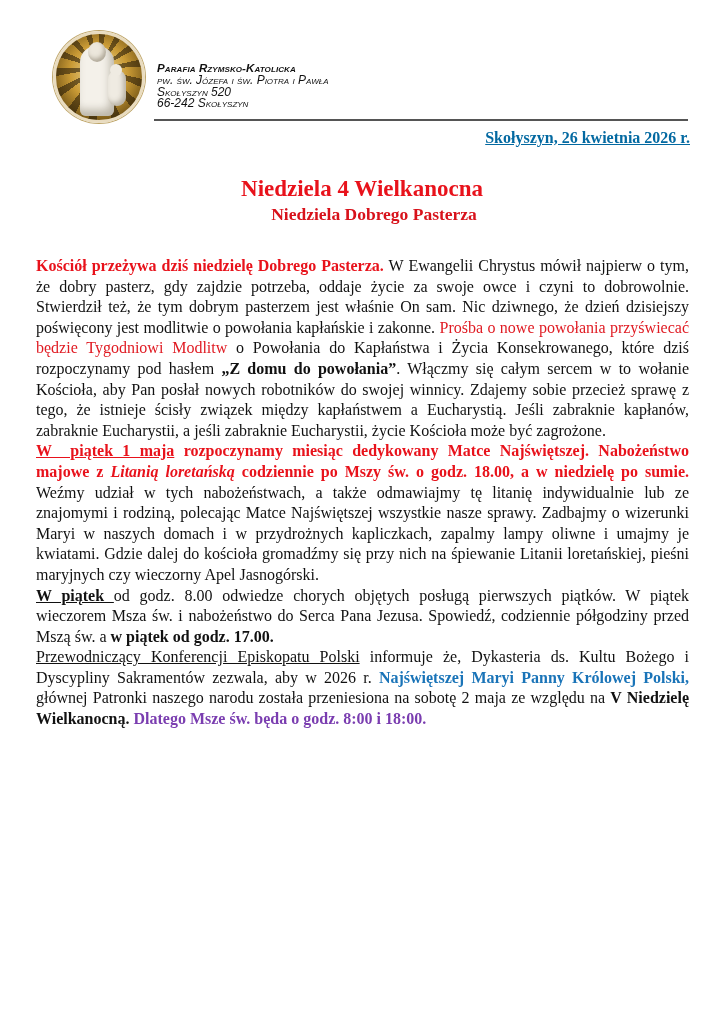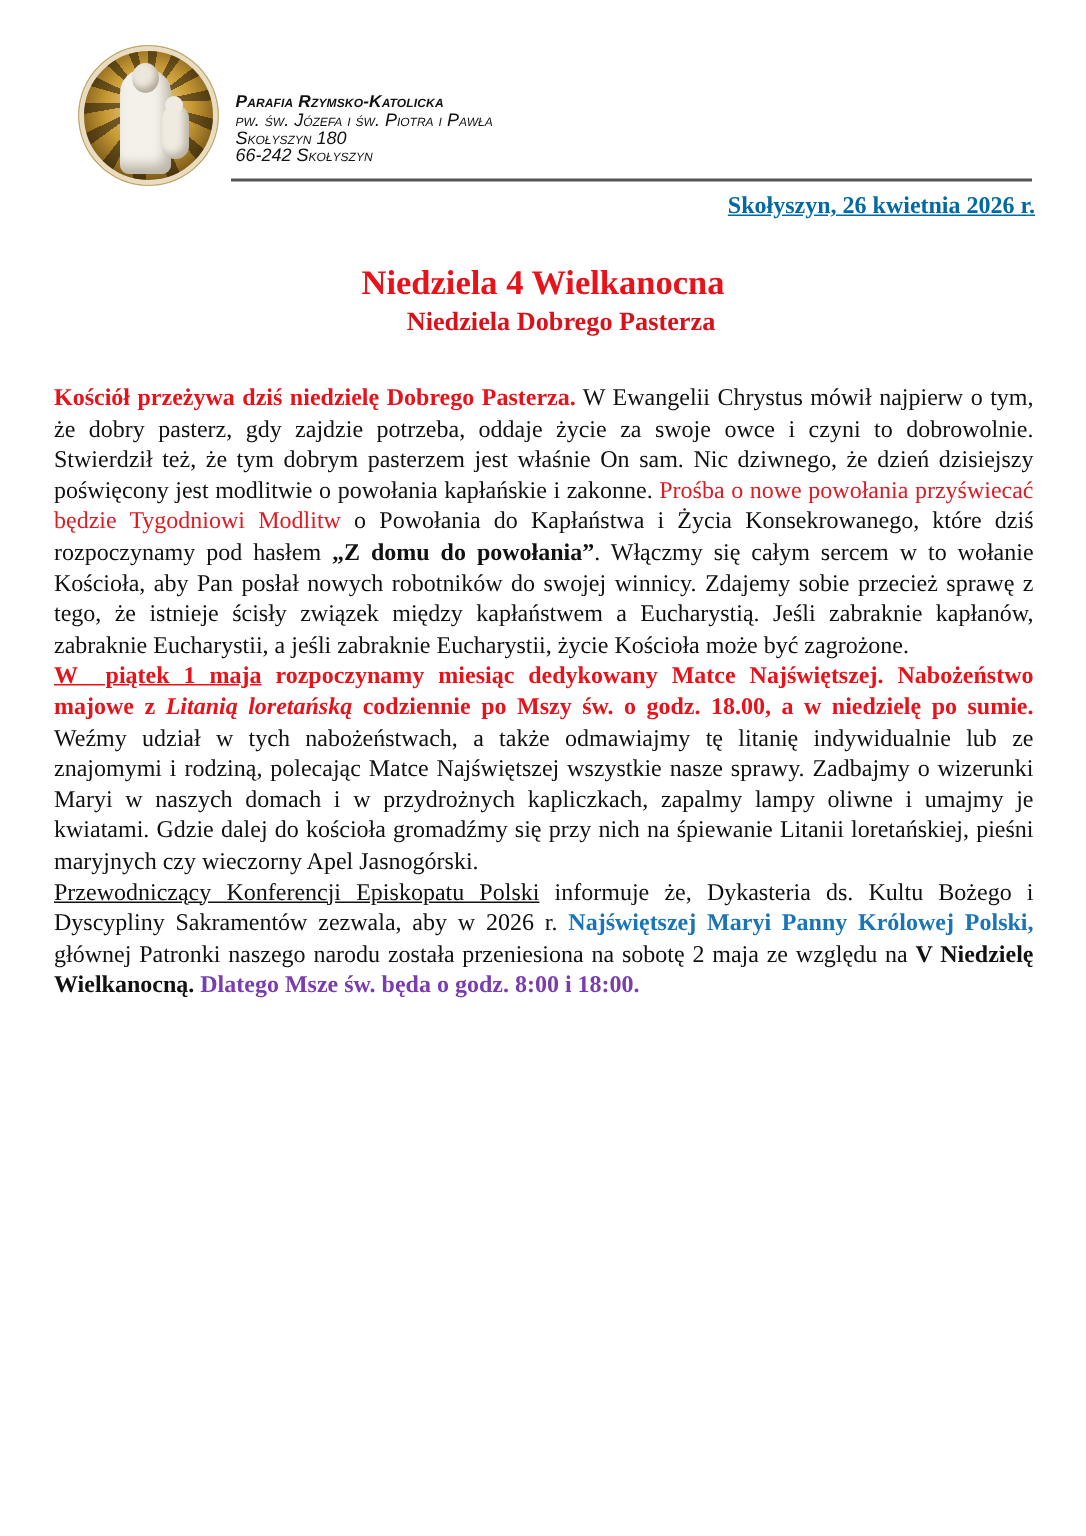--- a/index.html
+++ b/index.html
@@ -37,28 +37,29 @@
   <div class="rays"></div>
   <div class="figure"></div>
   <div class="head"></div>
   <div class="child"></div>
   <div class="childhead"></div>
 </div>
 
 <div class="header-text">
   <div class="name">Parafia Rzymsko-Katolicka</div>
   <div class="line">pw. św. Józefa i św. Piotra i Pawła</div>
-  <div class="line">Skołyszyn 180</div>
+  <div class="line">Skołyszyn 520</div>
   <div class="line">66-242 Skołyszyn</div>
 </div>
 
 <div class="rule"></div>
 
 <div class="date">Skołyszyn,  26 kwietnia 2026 r.</div>
 
 <div class="title1">Niedziela 4 Wielkanocna</div>
 <div class="title2">Niedziela Dobrego Pasterza</div>
 
 <div class="content">
   <p><span class="red b">Kościół przeżywa dziś niedzielę Dobrego Pasterza.</span><span> W Ewangelii Chrystus mówił najpierw o tym, że dobry pasterz, gdy zajdzie potrzeba, oddaje życie za swoje owce i czyni to dobrowolnie. Stwierdził też, że tym dobrym pasterzem jest właśnie On sam. Nic dziwnego, że dzień dzisiejszy poświęcony jest modlitwie o powołania kapłańskie i zakonne. </span><span class="redn">Prośba o nowe powołania przyświecać będzie Tygodniowi Modlitw</span><span> o Powołania do Kapłaństwa i Życia Konsekrowanego, które dziś rozpoczynamy pod hasłem </span><span class="b">„Z domu do powołania”</span><span>. Włączmy się całym sercem w to wołanie Kościoła, aby Pan posłał nowych robotników do swojej winnicy. Zdajemy sobie przecież sprawę z tego, że istnieje ścisły związek między kapłaństwem a Eucharystią. Jeśli zabraknie kapłanów, zabraknie Eucharystii, a jeśli zabraknie Eucharystii, życie Kościoła może być zagrożone.</span></p>
   <p><span class="red b u" style="white-space:pre-wrap">W  piątek 1 maja</span><span class="red b"> rozpoczynamy miesiąc dedykowany Matce Najświętszej. Nabożeństwo majowe z </span><span class="red b i">Litanią loretańską</span><span class="red b"> codziennie po Mszy św. o godz. 18.00, a w niedzielę po sumie.</span><span> Weźmy udział w tych nabożeństwach, a także odmawiajmy tę litanię indywidualnie lub ze znajomymi i rodziną, polecając Matce Najświętszej wszystkie nasze sprawy. Zadbajmy o  wizerunki  Maryi w naszych domach i w przydrożnych kapliczkach, zapalmy lampy oliwne i umajmy je kwiatami. Gdzie dalej do kościoła gromadźmy się przy nich na śpiewanie Litanii loretańskiej, pieśni maryjnych czy wieczorny Apel Jasnogórski.</span></p>
+  <p><span class="b u">W piątek </span><span>od godz. 8.00 odwiedze  chorych objętych posługą pierwszych piątków. W piątek wieczorem Msza św. i nabożeństwo do Serca Pana Jezusa. Spowiedź, codziennie półgodziny przed Mszą św. a </span><span class="b">w piątek od godz. 17.00.</span></p>
   <p><span class="u">Przewodniczący Konferencji Episkopatu Polski</span><span> informuje że, Dykasteria ds. Kultu Bożego i Dyscypliny Sakramentów zezwala, aby w 2026 r. </span><span class="blue b">Najświętszej Maryi Panny Królowej Polski,</span><span> głównej Patronki naszego narodu została przeniesiona na sobotę 2 maja ze względu na </span><span class="b">V Niedzielę Wielkanocną.</span><span class="purple b"> Dlatego Msze św. będa o godz. 8:00 i 18:00.</span></p>
 </div>
 
 </body></html>

